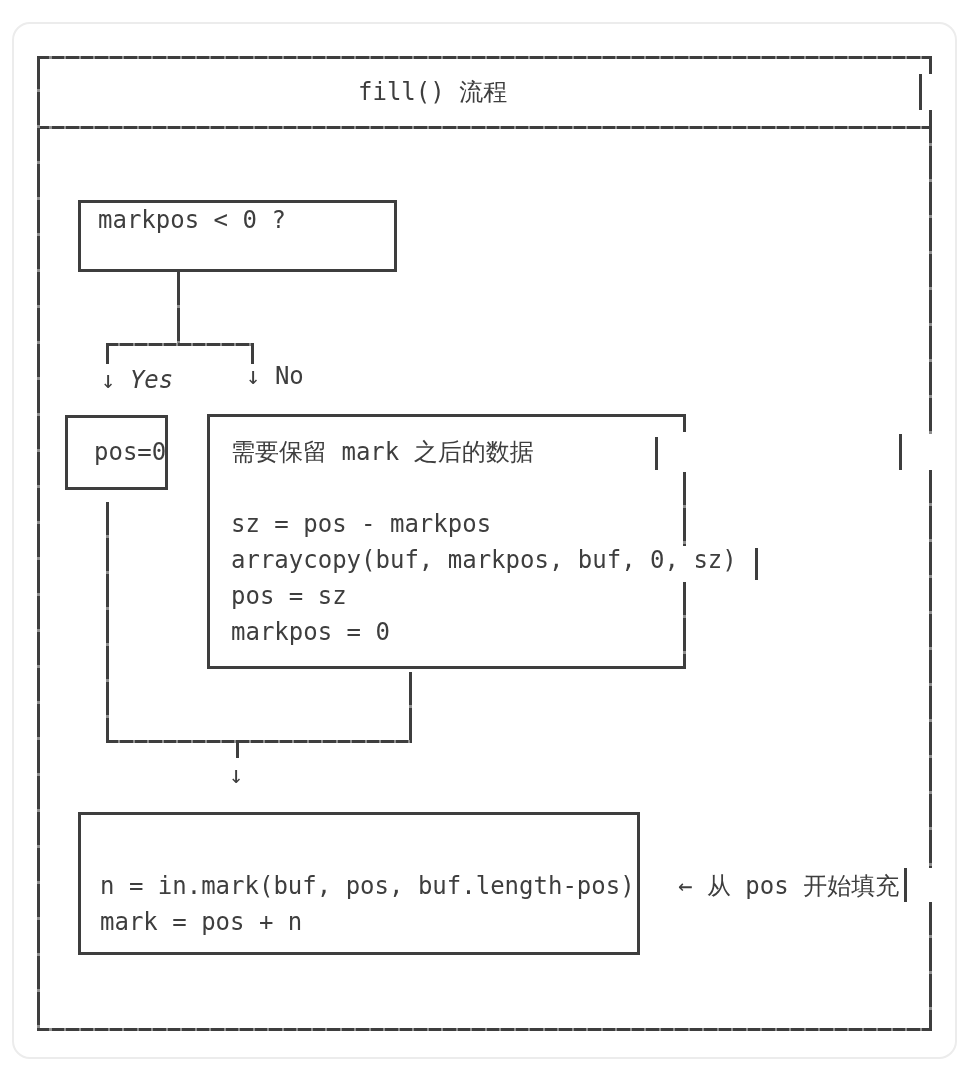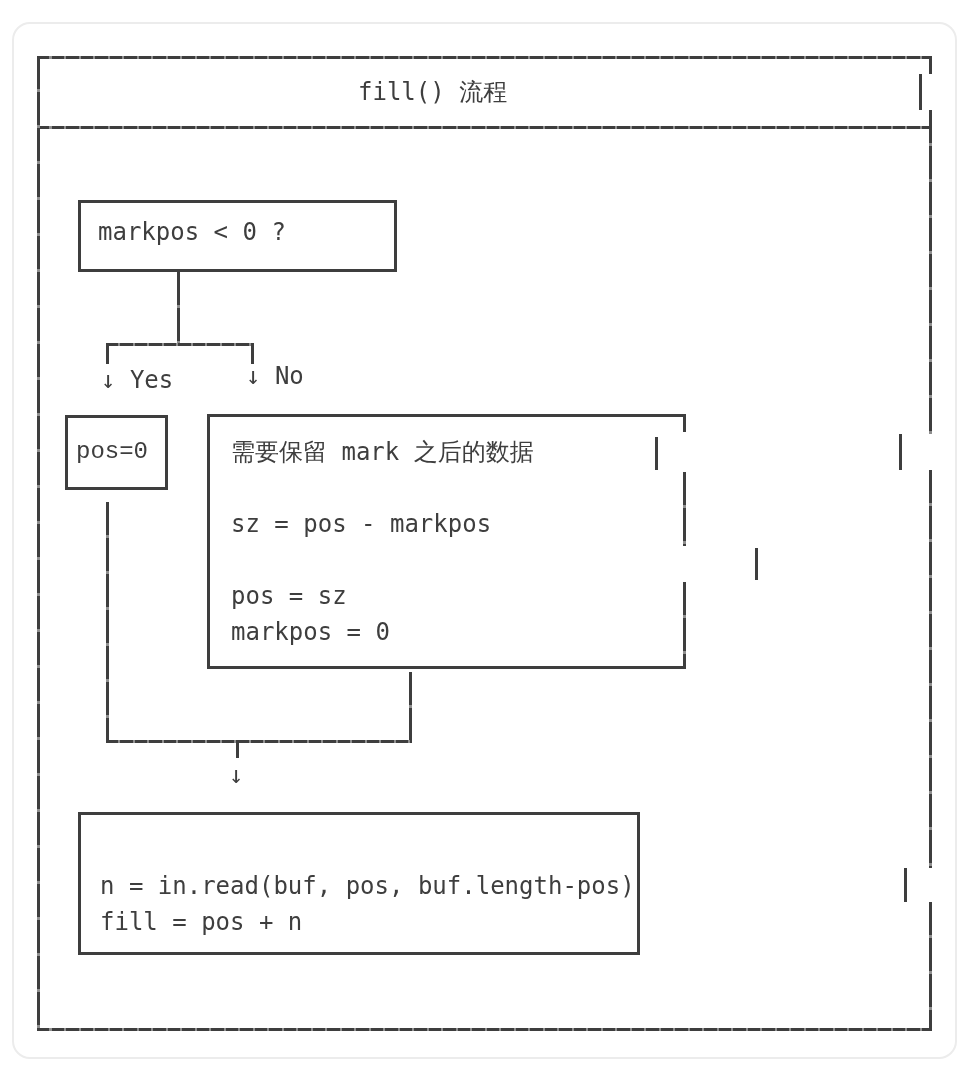--- a/index.html
+++ b/index.html
@@ -40,46 +40,48 @@
   <div class="vline" style="left:929px;top:470px;height:398px;"></div>
   <div class="vline" style="left:929px;top:902px;height:129px;"></div>
 
   <div class="bar" style="left:919px;top:74px;height:36px;"></div>
   <div class="bar" style="left:899px;top:434px;height:36px;"></div>
   <div class="bar" style="left:904px;top:868px;height:34px;"></div>
 
   <div class="txt" style="left:358px;top:74px;">fill() 流程</div>
 
   <div class="box" style="left:78px;top:200px;width:313px;height:66px;"></div>
-  <div class="txt" style="left:98px;top:214px;">markpos &lt; 0 ?</div>
+  <div class="txt" style="left:98px;top:202px;">markpos &lt; 0 ?</div>
 
   <div class="vline" style="left:177px;top:272px;height:72px;"></div>
   <div class="hline" style="left:106px;top:343px;width:148px;"></div>
   <div class="vline" style="left:106px;top:343px;height:21px;"></div>
   <div class="vline" style="left:251px;top:343px;height:21px;"></div>
-  <div class="txt" style="left:101px;top:362px;">↓ Yes</div>
+  <div class="txt" style="left:101px;top:362px;font-style:italic;">↓ Yes</div>
   <div class="txt" style="left:246px;top:358px;">↓ No</div>
 
   <div class="box" style="left:65px;top:415px;width:97px;height:69px;"></div>
-  <div class="txt" style="left:76px;top:434px;font-family:Liberation Mono, monospace;">pos=0</div>
+  <div class="txt" style="left:94px;top:434px;">pos=0</div>
 
   <div class="box no-right" style="left:207px;top:414px;width:476px;height:249px;"></div>
   <div class="vline" style="left:683px;top:414px;height:18px;"></div>
   <div class="vline" style="left:683px;top:472px;height:74px;"></div>
   <div class="vline" style="left:683px;top:582px;height:87px;"></div>
   <div class="bar" style="left:655px;top:437px;height:33px;"></div>
   <div class="bar" style="left:755px;top:548px;height:32px;"></div>
   <div class="txt" style="left:231px;top:506px;">sz = pos - markpos</div>
   <div class="txt" style="left:231px;top:434px;">需要保留 mark 之后的数据</div>
+  <div class="txt" style="left:231px;top:542px;">arraycopy(buf, markpos, buf, 0, sz)</div>
   <div class="txt" style="left:231px;top:578px;">pos = sz</div>
   <div class="txt" style="left:231px;top:614px;text-align:center;">markpos = 0</div>
 
   <div class="vline" style="left:106px;top:502px;height:241px;"></div>
   <div class="vline" style="left:409px;top:672px;height:71px;"></div>
   <div class="hline" style="left:106px;top:740px;width:306px;"></div>
   <div class="vline" style="left:236px;top:743px;height:15px;"></div>
   <div class="txt" style="left:229px;top:757px;">↓</div>
 
   <div class="box" style="left:78px;top:812px;width:556px;height:137px;"></div>
-  <div class="txt" style="left:100px;top:868px;">n = in.read(buf, pos, buf.length-pos)</div>
-  <div class="txt" style="left:100px;top:904px;">fill = pos + n</div>
+  <div class="txt" style="left:100px;top:868px;">n = in.mark(buf, pos, buf.length-pos)</div>
+  <div class="txt" style="left:100px;top:904px;">mark = pos + n</div>
 
+  <div class="txt" style="left:678px;top:868px;">← 从 pos 开始填充</div>
 </div>
 
 </body></html>

